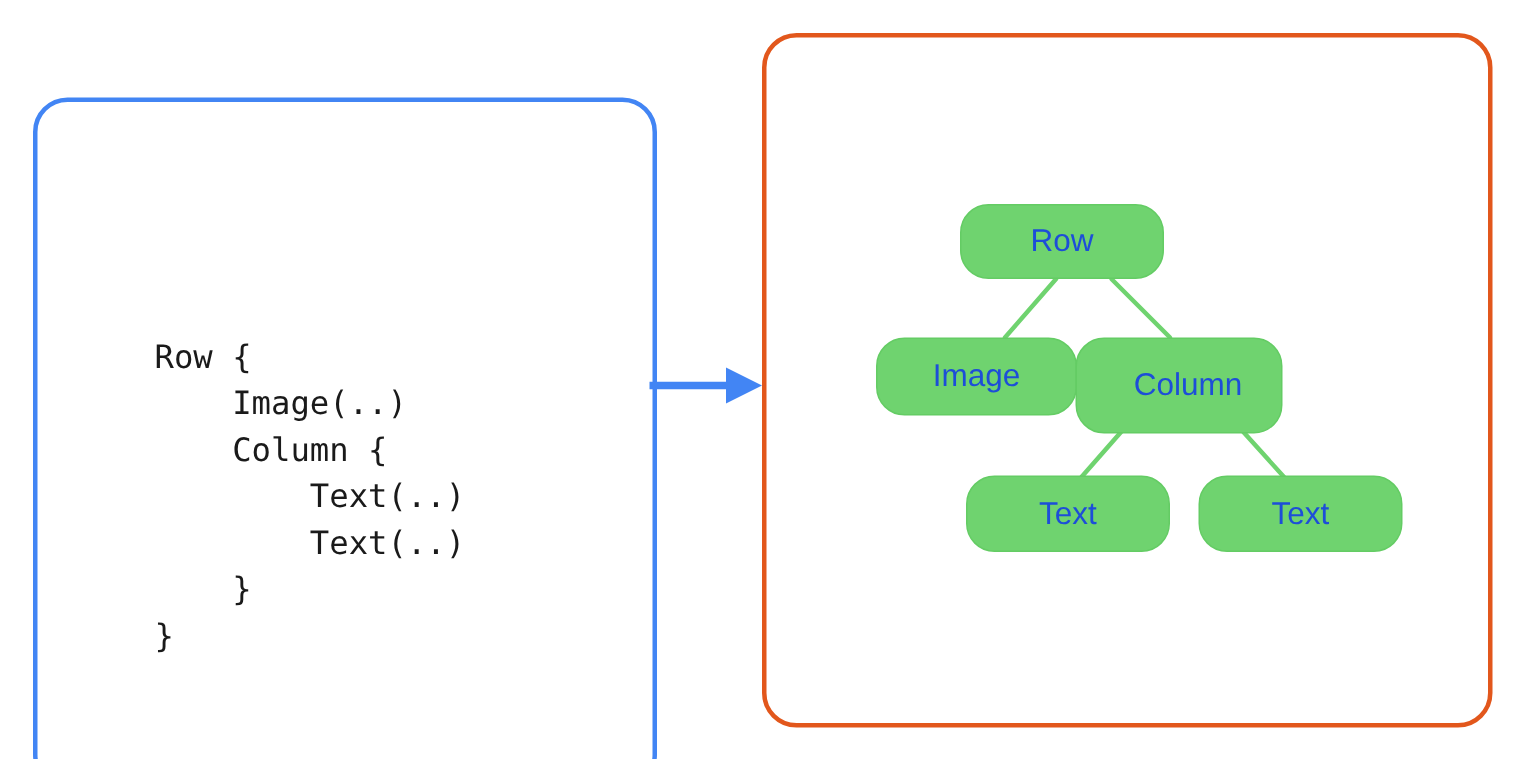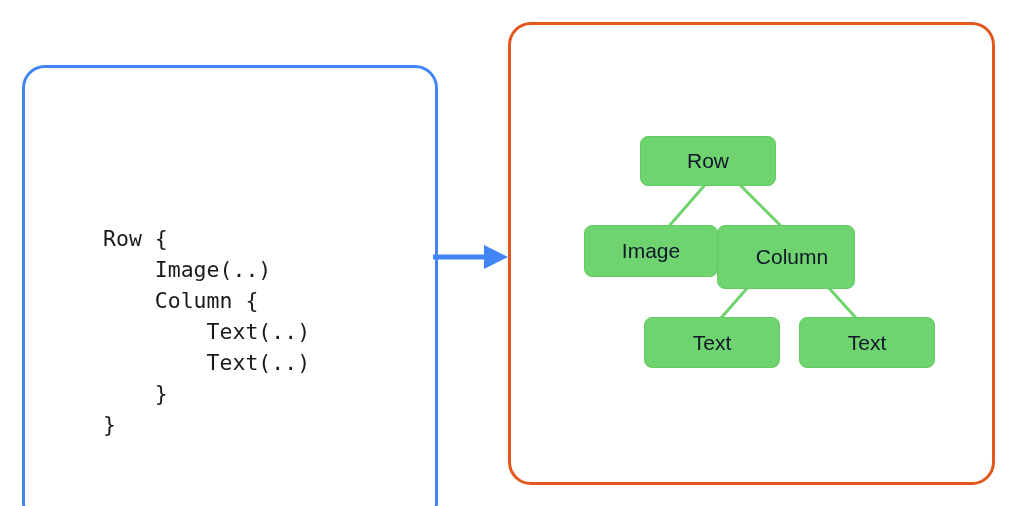--- a/index.html
+++ b/index.html
@@ -70,22 +70,22 @@
     position: absolute;
     left: 508px;
     top: 22px;
     width: 487px;
     height: 463px;
   }
   .node-box {
     position: absolute;
     background: #6FD36F;
     border: 1px solid #64CC64;
-    border-radius: 8px;
-    color: #0f172a;
+    border-radius: 19px;
+    color: #1d4ed8;
     font-family: "Liberation Sans", sans-serif;
     font-size: 21px;
     display: flex;
     align-items: center;
     justify-content: center;
     box-sizing: border-box;
   }
   #node-row    { left: 640px; top: 136px; width: 136px; height: 50px; }
   #node-image  { left: 584px; top: 225px; width: 134px; height: 52px; }
   #node-column { left: 717px; top: 225px; width: 138px; height: 64px; padding-left: 12px; }

